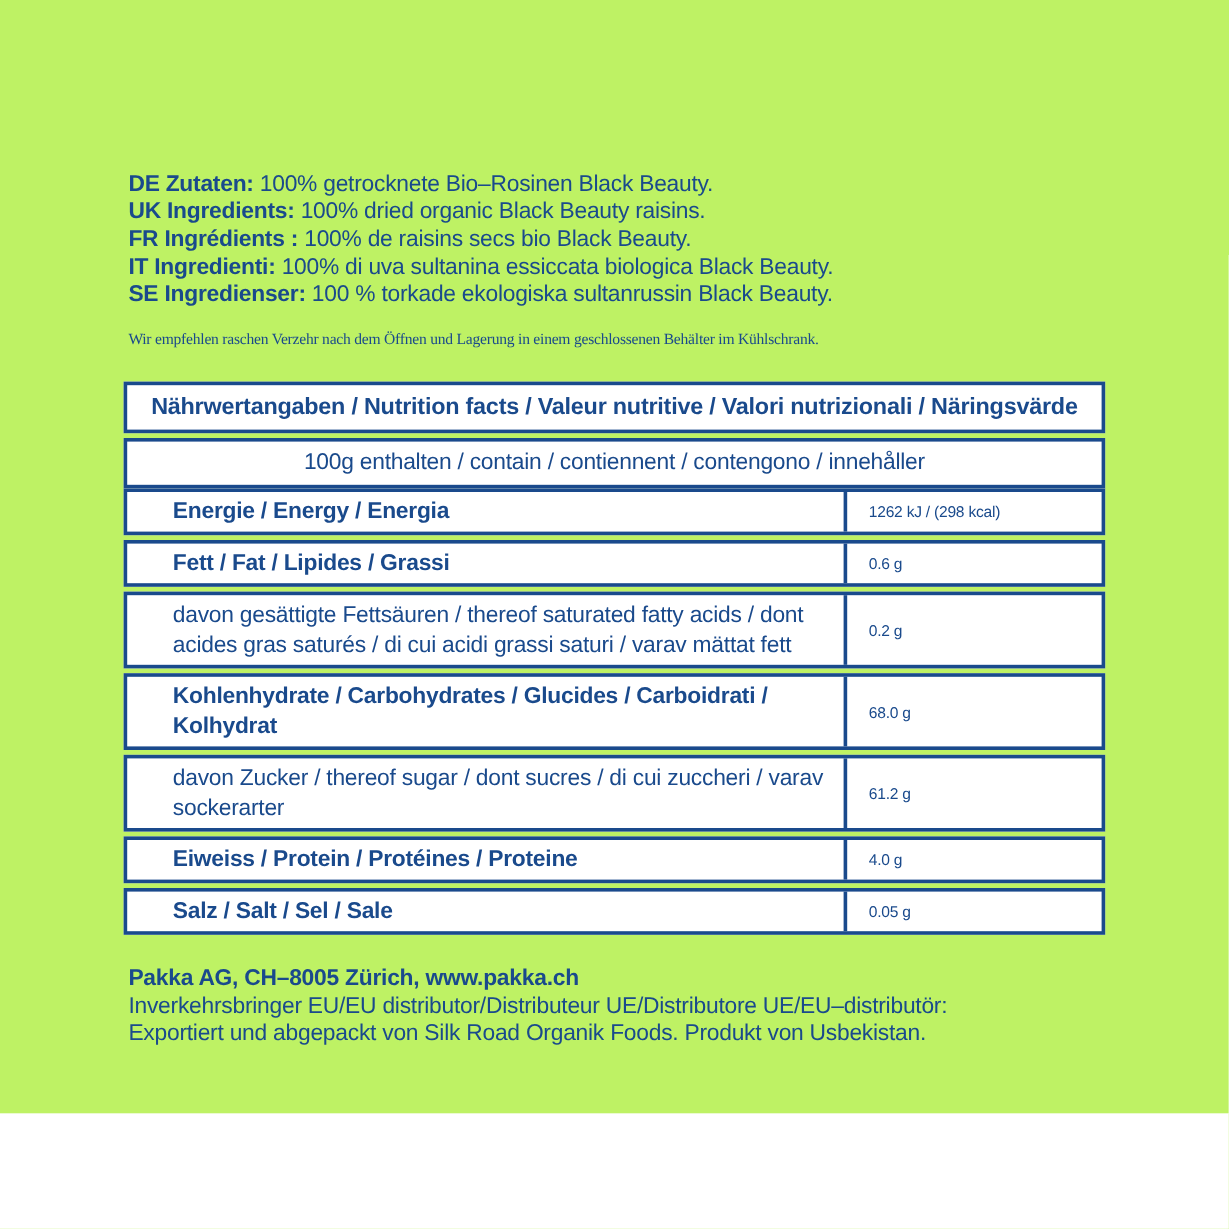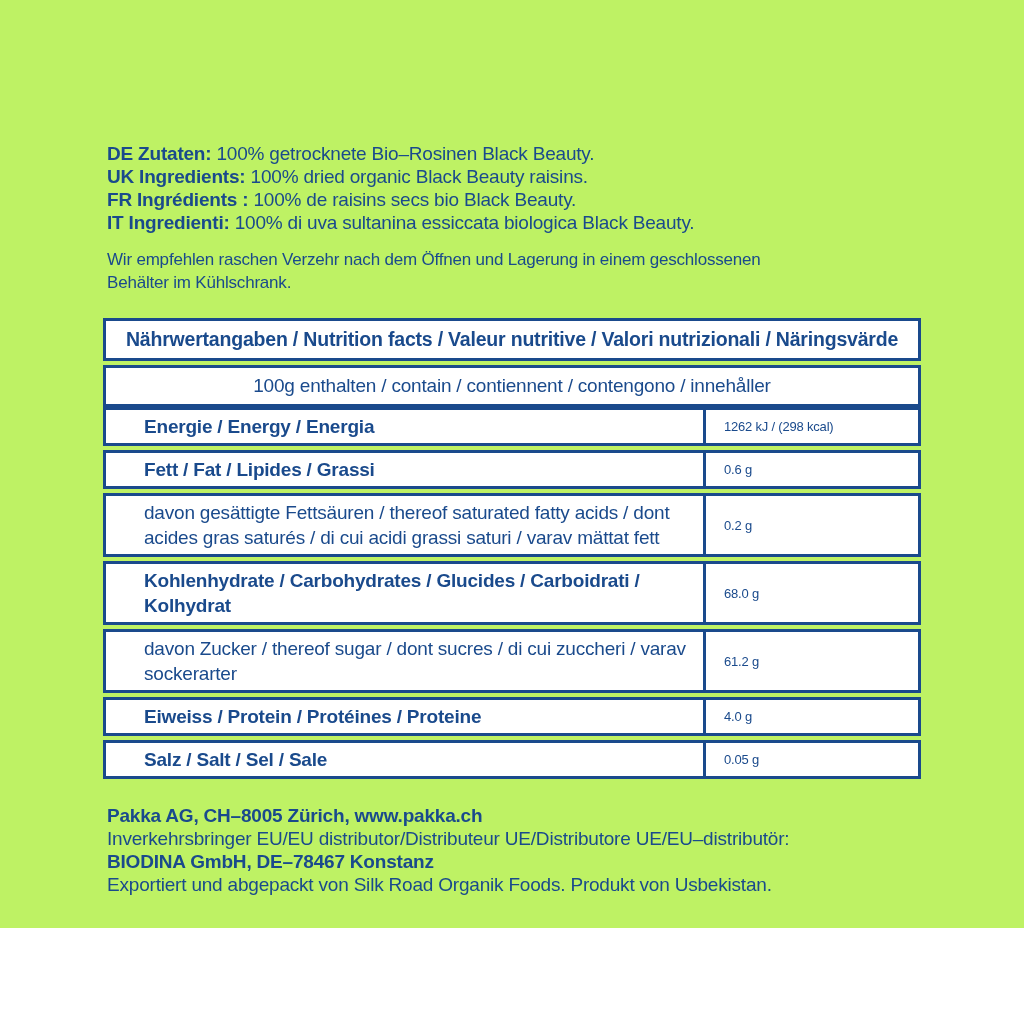--- a/index.html
+++ b/index.html
@@ -23,22 +23,23 @@
   }
   
   .ingredients { padding-left: 4px; }
   .ing-line { font-size: 19px; line-height: 23px; }
   .ing-prefix { font-weight: bold; }
   
   .storage {
     margin: 14px 0 0 0;
     padding-left: 4px;
     max-width: 690px;
-    font-size: 17px;
+    font-size: 13px;
     line-height: 23px;
+    font-family: Liberation Serif, serif;
   }
   
   .ntable { margin-top: 24px; width: 818px; }
   .trow {
     display: flex;
     border: 3px solid var(--accent, #1a4a8c);
     margin-top: 4px;
     background: #ffffff;
   }
   .trow:first-child { margin-top: 0; align-items: center; }
@@ -89,20 +90,21 @@
 
     <div class="ingredients">
   <div class="ing-line"><b class="ing-prefix">DE Zutaten:</b><span> 100% getrocknete Bio–Rosinen Black Beauty.</span></div>
 
   <div class="ing-line"><b class="ing-prefix">UK Ingredients:</b><span> 100% dried organic Black Beauty raisins.</span></div>
 
   <div class="ing-line"><b class="ing-prefix">FR Ingrédients :</b><span> 100% de raisins secs bio Black Beauty.</span></div>
 
   <div class="ing-line"><b class="ing-prefix">IT Ingredienti:</b><span> 100% di uva sultanina essiccata biologica Black Beauty.</span></div>
 
+  <div class="ing-line"><b class="ing-prefix">SE Ingredienser:</b><span> 100 % torkade ekologiska sultanrussin Black Beauty.</span></div>
 </div>
 
     <p class="storage">Wir empfehlen raschen Verzehr nach dem Öffnen und Lagerung in einem geschlossenen Behälter im Kühlschrank.</p>
 
     <div class="ntable">
       <div class="trow thead-row">
         <span>Nährwertangaben / Nutrition facts / Valeur nutritive / Valori nutrizionali / Näringsvärde</span>
       </div>
       <div class="trow tsub-row">
         <span>100g enthalten / contain / contiennent / contengono / innehåller</span>
@@ -144,19 +146,18 @@
   </div>
 </div>
     </div>
 
     <div class="footer">
 
   <div class="f-line bold">Pakka AG, CH–8005 Zürich, www.pakka.ch</div>
 
   <div class="f-line">Inverkehrsbringer EU/EU distributor/Distributeur UE/Distributore UE/EU–distributör:</div>
 
-  <div class="f-line bold">BIODINA GmbH, DE–78467 Konstanz</div>
 
   <div class="f-line">Exportiert und abgepackt von Silk Road Organik Foods. Produkt von Usbekistan.</div>
 </div>
 
   </div>
 </div>
 
 </body></html>

